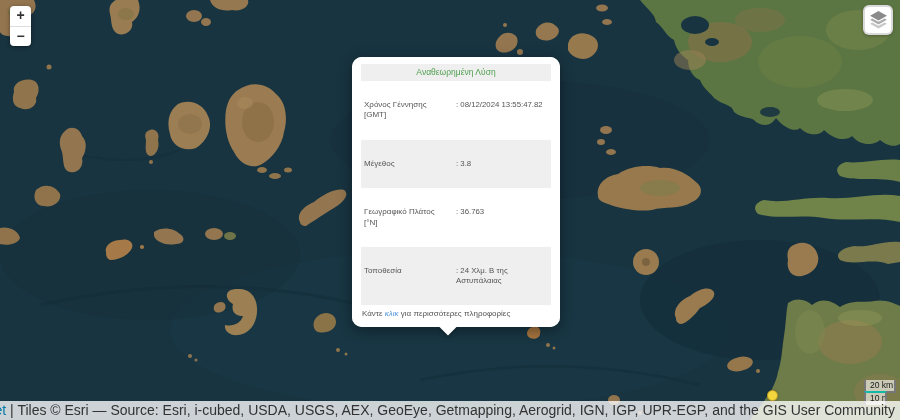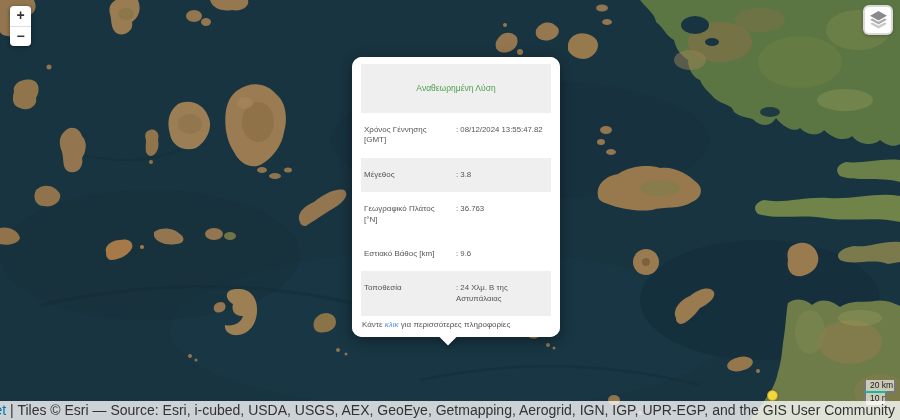--- a/index.html
+++ b/index.html
@@ -46,24 +46,24 @@
   .popup-tip {
     position: absolute; left: 90px; bottom: -6px; width: 12px; height: 12px;
     background: #fff; transform: rotate(45deg);
     box-shadow: 2px 2px 4px rgba(0,0,0,.2);
   }
   .popup-close {
     position: absolute; top: 2px; right: 7px; font-size: 13px; color: #9a9a9a;
     cursor: pointer; font-weight: bold; line-height: 13px;
   }
   .popup table { width: 100%; border-collapse: collapse; position: relative; z-index: 2; }
-  .popup td { padding: 12px 3px; vertical-align: top; }
+  .popup td { padding: 19px 3px; vertical-align: top; }
   .popup tr.shaded td, .popup tr.title-row td { background: #efefef; }
   .popup .title-cell {
-    text-align: center; font-size: 8.5px; padding: 19px 2px;
+    text-align: center; font-size: 8.5px; padding: 3px 2px;
   }
   .popup .lbl { width: 92px; color: #555; }
   .popup .val { color: #555; white-space: nowrap; font-size: 7.8px; margin-left: 8px; }
   .popup .val.wrap { white-space: normal; }
   .popup-footer { margin: 4px 1px 1px; color: #555; position: relative; z-index: 2; }
   .popup-footer a { text-decoration: none; cursor: pointer; font-style: italic; }
   .popup-body-bg {
     position: absolute; inset: 0; background: #fff; border-radius: 10px; z-index: 1;
   }
 
@@ -274,24 +274,20 @@
         <td class="val">: 08/12/2024 13:55:47.82</td>
       </tr>
       <tr class="shaded">
         <td class="lbl">Μέγεθος</td>
         <td class="val">: 3.8</td>
       </tr>
       <tr>
         <td class="lbl">Γεωγραφικό Πλάτος [°N]</td>
         <td class="val">: 36.763</td>
       </tr>
-      <tr>
-        <td class="lbl">Εστιακό Βάθος [km]</td>
-        <td class="val">: 9.6</td>
-      </tr>
       <tr class="shaded">
         <td class="lbl">Τοποθεσία</td>
         <td class="val wrap">: 24 Χλμ. Β της Αστυπάλαιας</td>
       </tr>
     </tbody>
       </table>
     <div class="popup-footer"><span>Κάντε </span><a id="footer-link" style="color: rgb(74, 144, 217);">κλικ</a><span> για περισσότερες πληροφορίες</span></div>
   </div>
 
   <div class="marker marker-selected" style="background: rgb(65, 189, 208);"></div>

